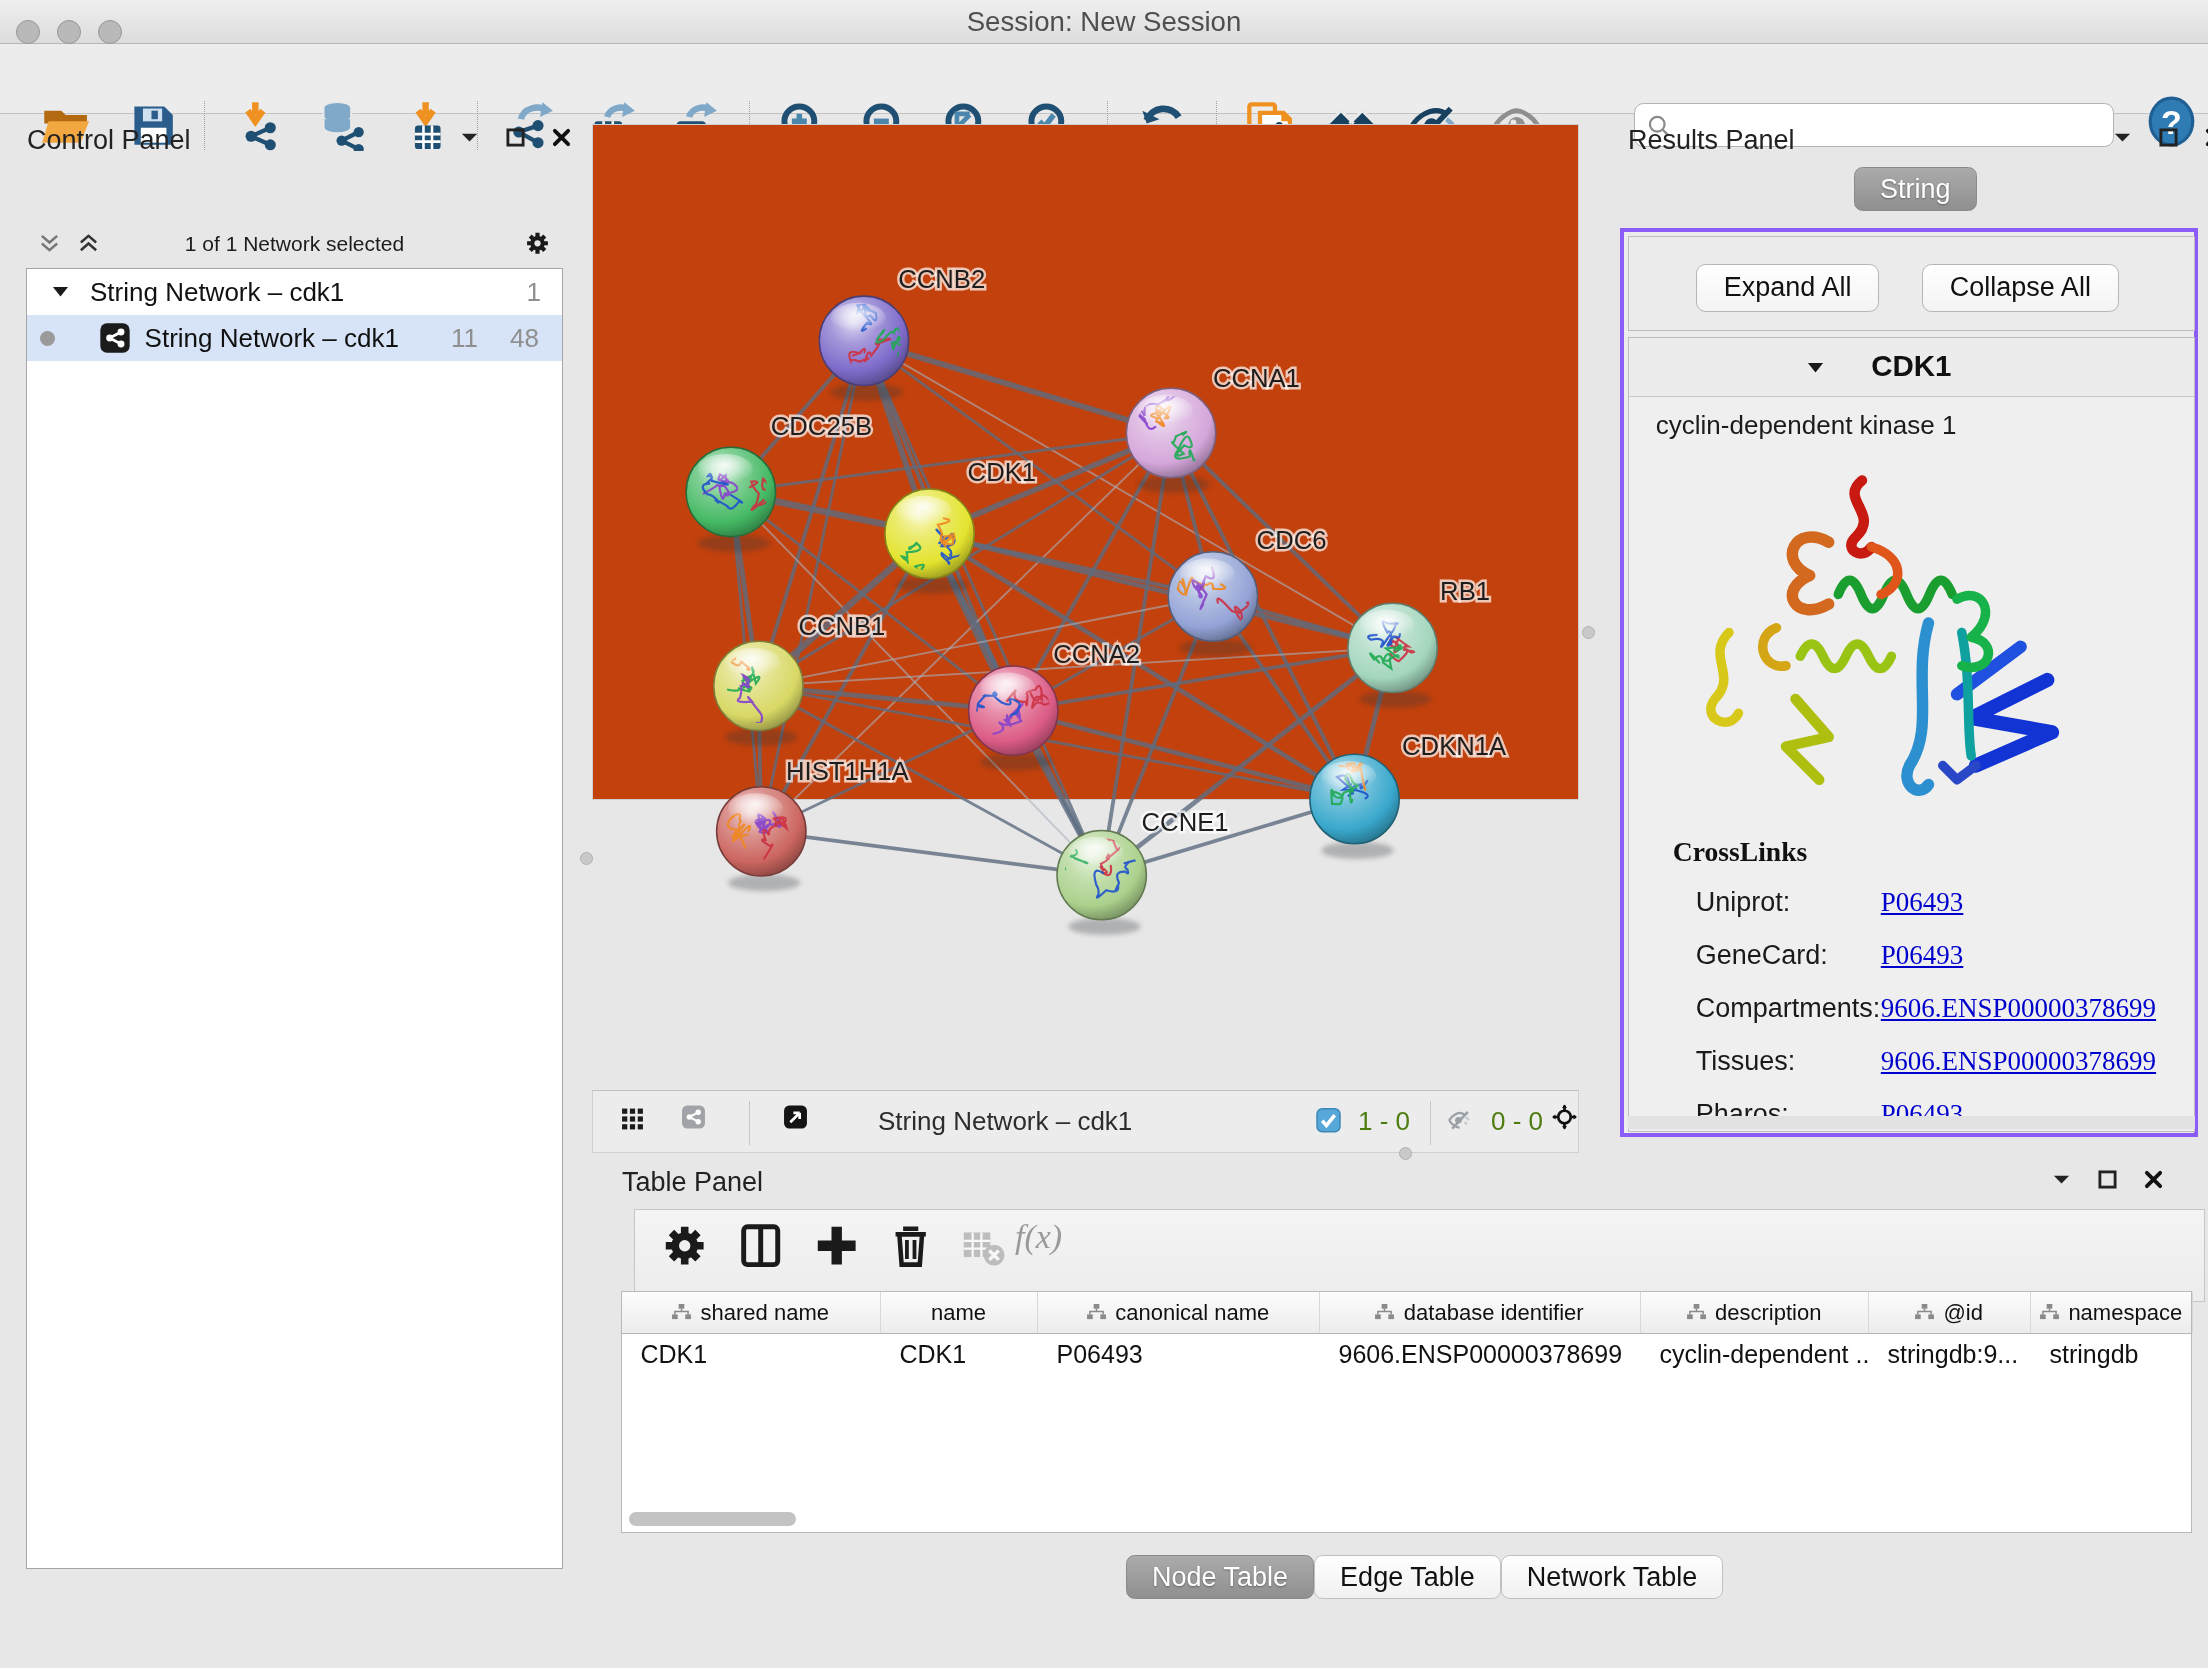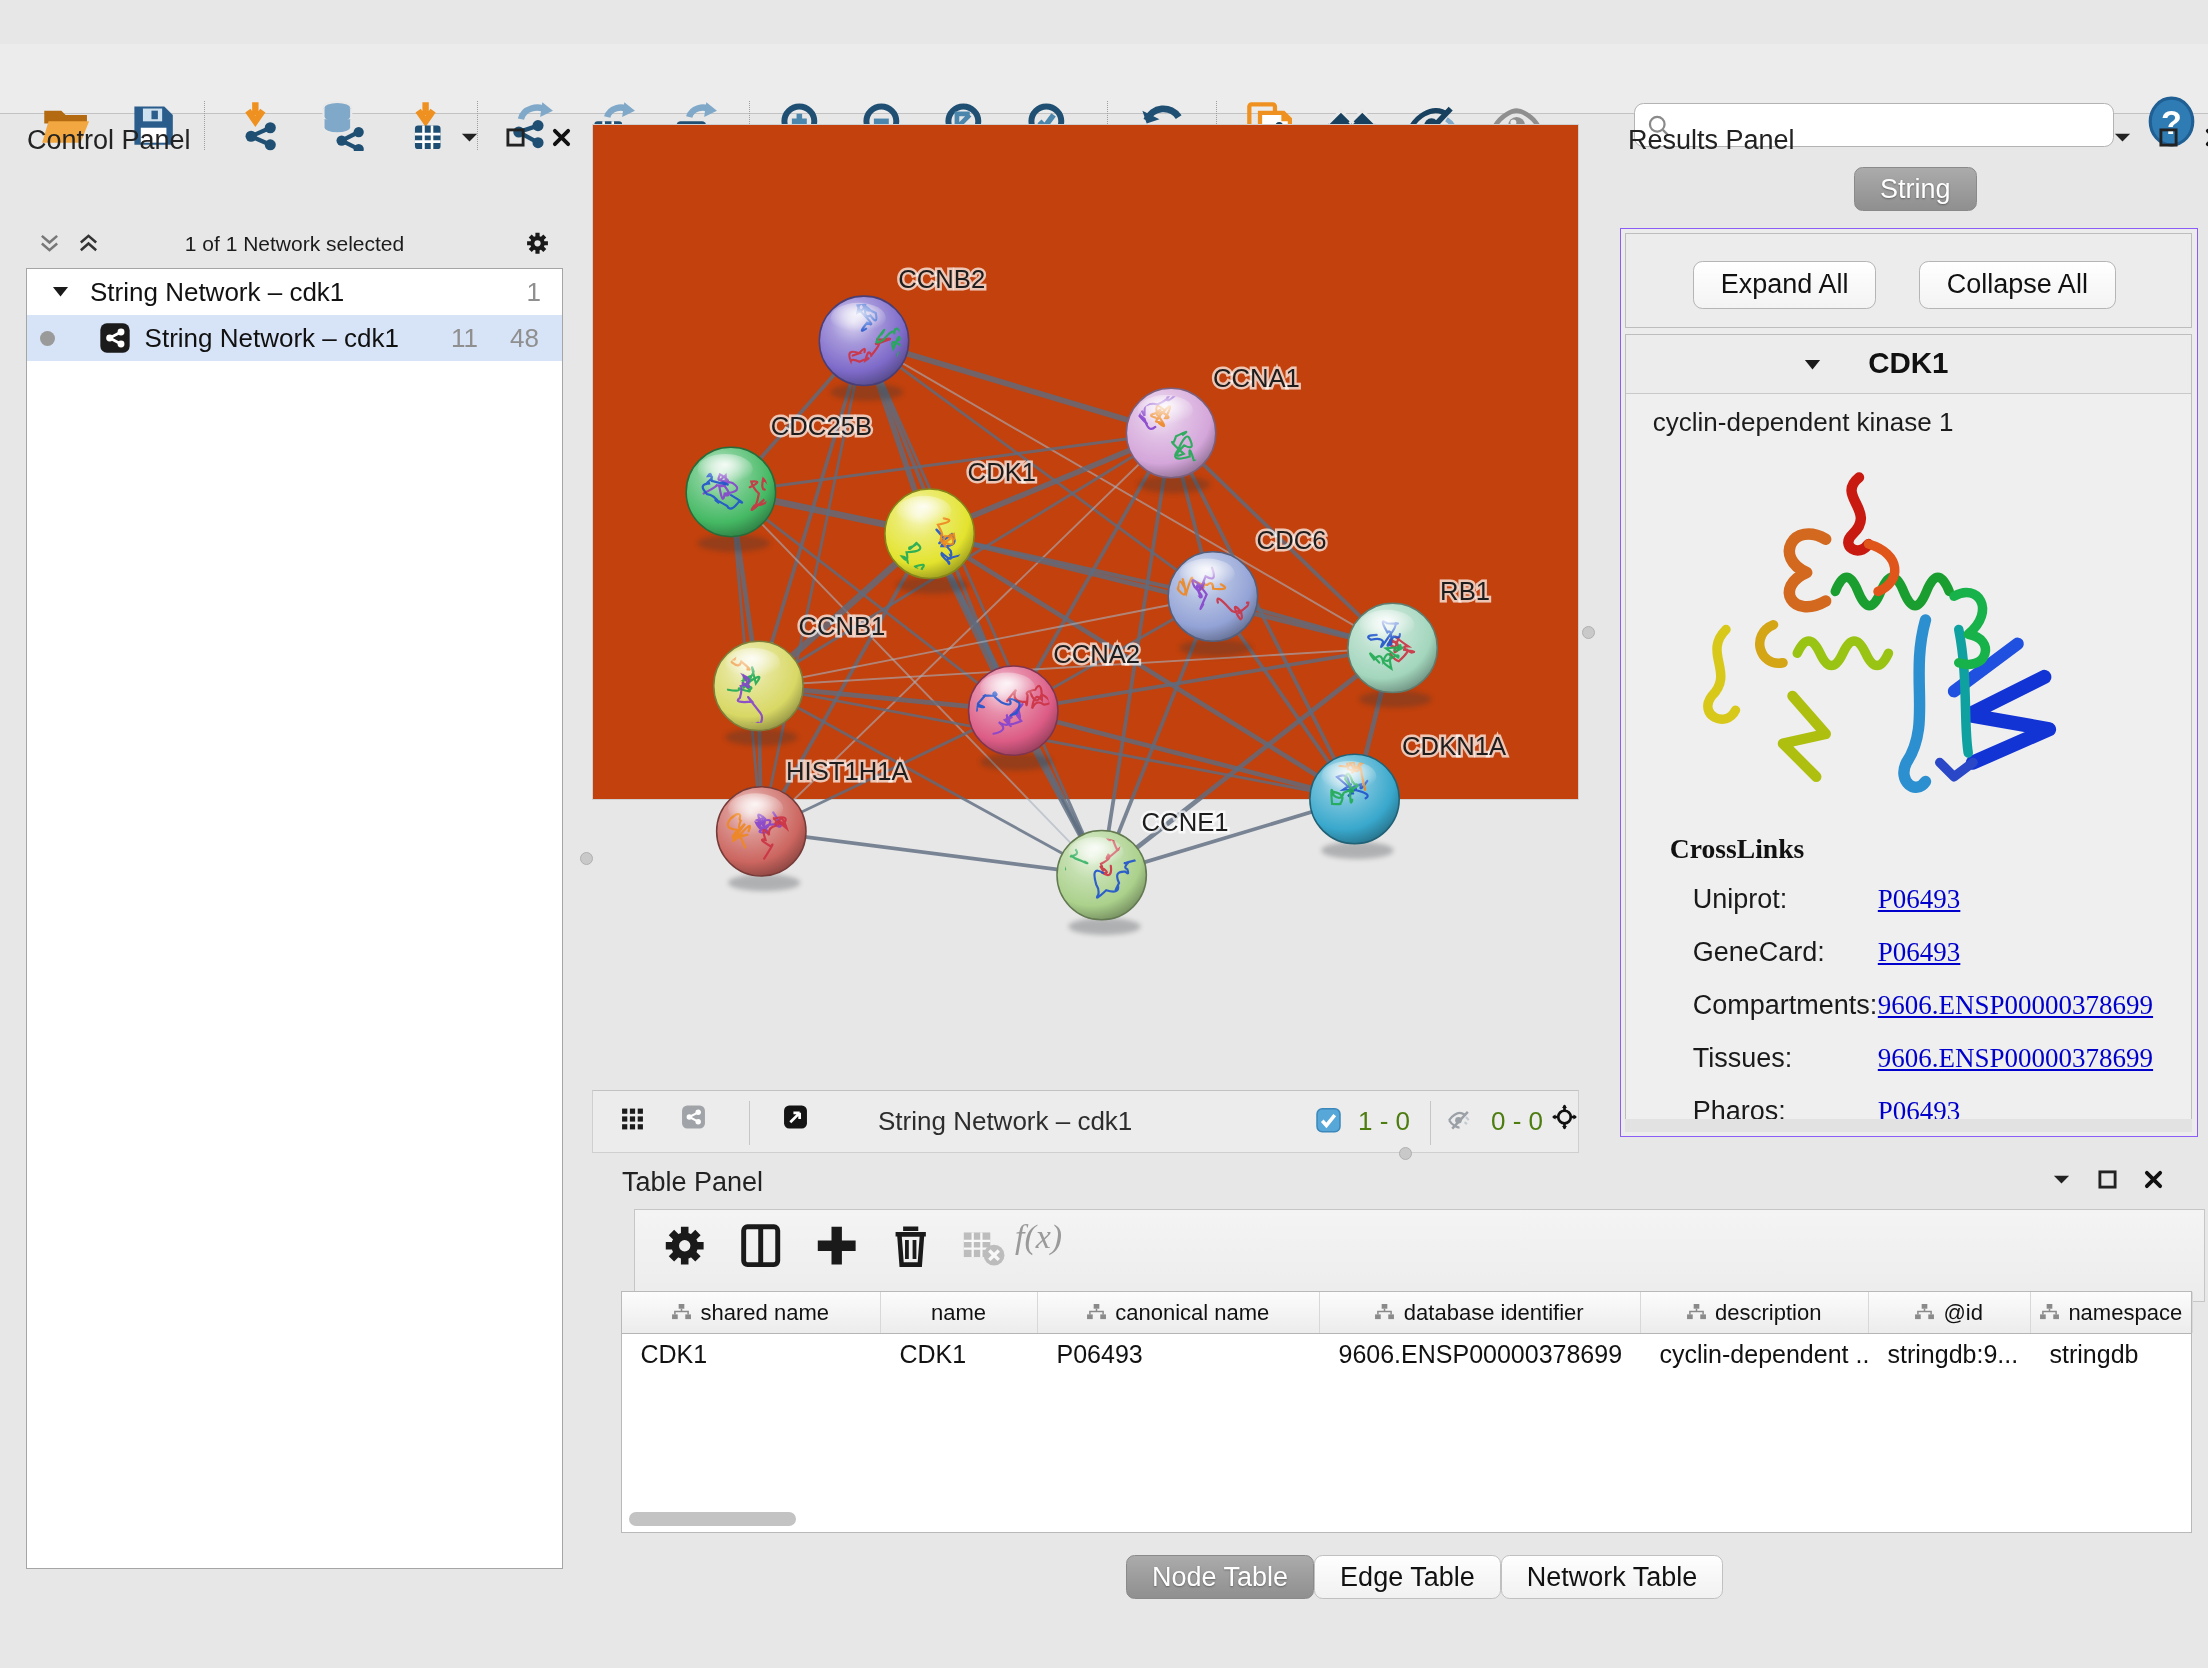--- a/index.html
+++ b/index.html
@@ -56,21 +56,21 @@
   .cf-sep{position:absolute;top:9.5px;height:44px;width:0;border-left:1px solid #c6c6c6;}
   .cf-text{position:absolute;font-size:26px;color:#2d2d2d;top:15px;}
   .cf-gray{color:#4d7c0f;}
   .splitter-dot{position:absolute;width:13.3px;height:13.3px;border-radius:50%;background:#c9c9c9;border:1px solid #b0b0b0;}
 
   
   #results-panel{position:absolute;left:1598px;top:114px;width:611px;height:1041px;}
   #rp-title{position:absolute;left:30px;top:11.4px;}
   #rp-ctls{left:512px;top:11.4px;}
   #rp-tab{position:absolute;left:256px;top:53px;}
-  #rp-outer{position:absolute;left:22px;top:114px;width:578px;height:909px;border:1px solid #8b5cf6;background:#ececec;padding-left:20px;}
+  #rp-outer{position:absolute;left:22px;top:114px;width:578px;height:909px;border:4px solid #8b5cf6;background:#ececec;padding-left:20px;}
   #rp-btnbox{position:absolute;left:3.8px;top:3.8px;width:567px;height:95px;border:1px solid #bdbdbd;background:#ececec;}
   .rp-btn{position:absolute;top:27px;height:48px;border:1px solid #b5b5b5;border-radius:9.5px;
     background:linear-gradient(#ffffff,#f3f3f3);font-size:27px;color:#111;padding:0 27px;cursor:pointer;}
   #rp-genebox{position:absolute;left:3.8px;top:105px;width:567px;height:795px;border:1px solid #bdbdbd;background:#efefef;}
   #rp-genehdr{position:absolute;left:0;top:0;width:100%;height:59px;border-bottom:1px solid #c9c9c9;background:#ececec;}
   #rp-gene{position:absolute;left:0;width:100%;top:11.4px;text-align:center;font-size:29.5px;font-weight:bold;color:#111;}
   #rp-desc{position:absolute;left:27px;top:72px;font-size:26px;color:#1b1b1b;}
   #rp-protein{position:absolute;left:57px;top:114px;}
   #rp-xl-title{position:absolute;left:44px;top:498px;font-family:"Liberation Serif",serif;font-weight:bold;font-size:27.6px;color:#111;}
   #rp-xl-rows{position:absolute;left:67px;top:538px;}
@@ -103,20 +103,26 @@
     display:flex;align-items:center;justify-content:center;cursor:pointer;}
   #memory-btn{position:absolute;left:2047px;top:-5.7px;width:146px;height:46px;border:1px solid #a3a3a3;background:#fbfbfb;
     display:flex;align-items:center;justify-content:center;gap:13.3px;font-size:26px;color:#111;cursor:pointer;}
   #memory-dot{width:27px;height:27px;border-radius:50%;}
 </style>
 </head>
 <body>
 
 <div id="app">
 
+  <div id="titlebar">
+    <div class="tlight" style="left:16px"></div>
+    <div class="tlight" style="left:57px"></div>
+    <div class="tlight" style="left:98px"></div>
+    <div id="window-title">Session: New Session</div>
+  </div>
 
   <div id="toolbar">
     <button class="tbtn" style="left:38px">
       <svg viewBox="0 0 24 24">
           <path d="M2 5h8l2 2h10v4H2z" fill="#b36a10"></path>
           <path d="M4 10h19l-4 10H1z" fill="#f2a741"></path>
         </svg>
     </button>
     <button class="tbtn" style="left:126px">
       <svg viewBox="0 0 24 24">

